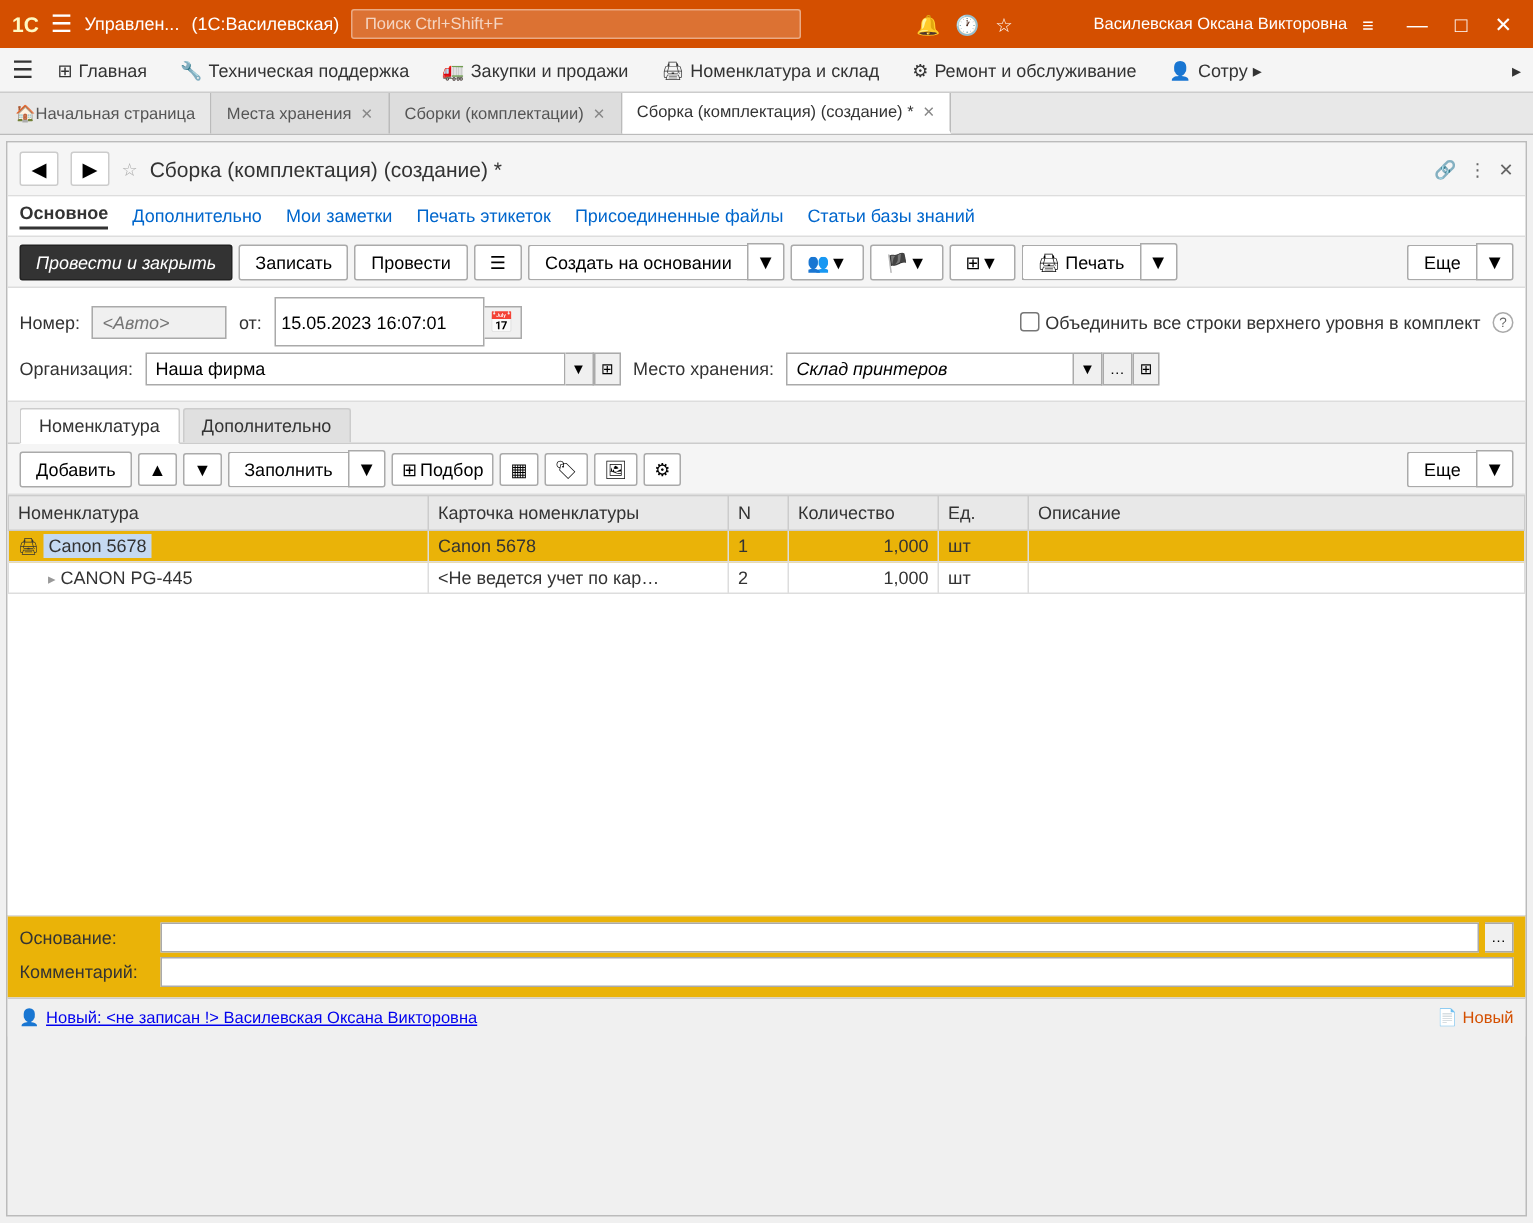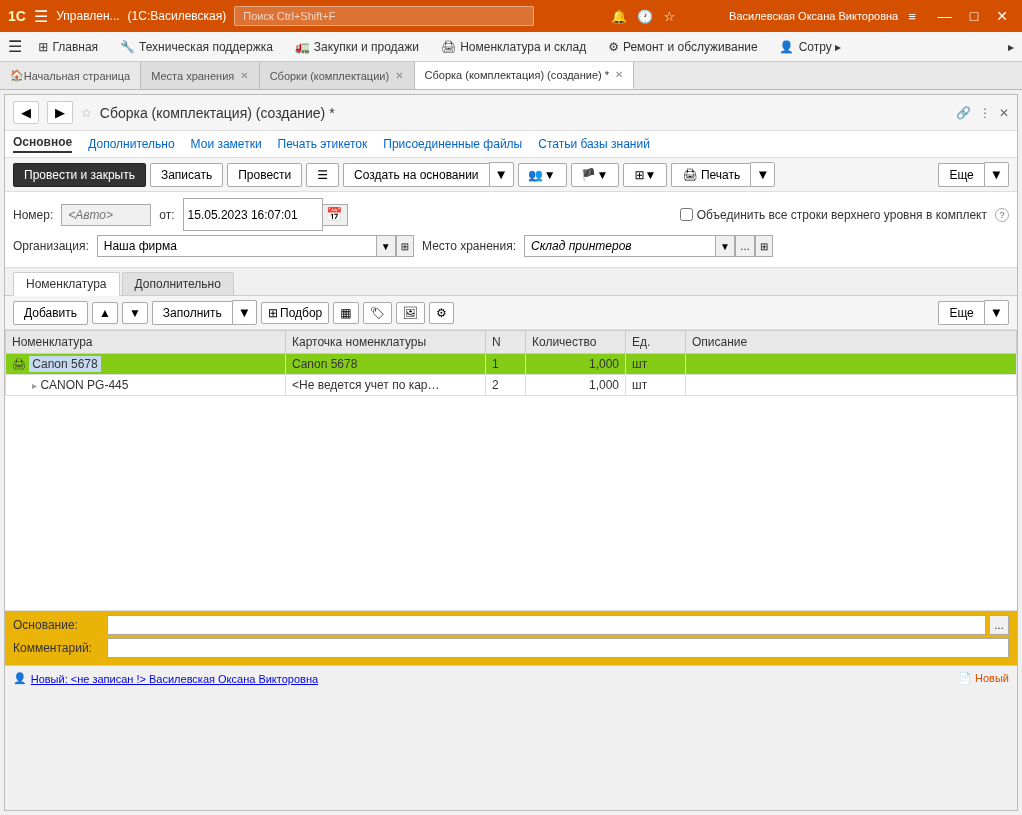--- a/index.html
+++ b/index.html
@@ -35,21 +35,21 @@
     .doc-header-icons { display: flex; gap: 8px; margin-left: auto; color: #666; cursor: pointer; }
 
     
     .sub-tabs { display: flex; align-items: center; padding: 4px 8px; gap: 16px; border-bottom: 1px solid #ddd; background: #fff; }
     .sub-tab { color: #0066cc; cursor: pointer; font-size: 12px; text-decoration: none; }
     .sub-tab.active { color: #333; font-weight: bold; text-decoration: none; border-bottom: 2px solid #333; padding-bottom: 2px; }
 
     
     .toolbar { display: flex; align-items: center; padding: 4px 8px; gap: 4px; border-bottom: 1px solid #ddd; background: #f5f5f5; flex-wrap: wrap; }
     .btn { padding: 4px 10px; border: 1px solid #aaa; background: #fff; cursor: pointer; font-size: 12px; border-radius: 2px; white-space: nowrap; }
-    .btn-primary { background: #333; color: #fff; border-color: #222; }
+    .btn-primary { background: #333; color: #fff; border-color: #222; font-style: italic; }
     .btn-with-arrow { display: flex; align-items: center; gap: 0; }
     .btn-with-arrow .btn-main { border-right: none; border-radius: 2px 0 0 2px; }
     .btn-with-arrow .btn-arrow { padding: 4px 5px; border: 1px solid #aaa; border-radius: 0 2px 2px 0; cursor: pointer; background: #fff; }
 
     
     .form-area { padding: 6px 8px; background: #fff; border-bottom: 1px solid #ddd; }
     .form-row { display: flex; align-items: center; gap: 8px; margin-bottom: 4px; }
     .form-label { font-size: 12px; color: #333; white-space: nowrap; }
     .form-input { border: 1px solid #aaa; padding: 4px 6px; font-size: 12px; background: #fff; height: 22px; }
     .form-input-auto { background: #f0f0f0; color: #666; font-style: italic; }
@@ -66,21 +66,21 @@
 
     
     .table-toolbar { display: flex; align-items: center; padding: 4px 8px; gap: 4px; border-bottom: 1px solid #ddd; background: #f5f5f5; }
     .icon-btn { border: 1px solid #aaa; background: #fff; cursor: pointer; padding: 3px 6px; font-size: 12px; border-radius: 2px; display: flex; align-items: center; gap: 2px; }
 
     
     .table-area { overflow: auto; background: #fff; }
     table { width: 100%; border-collapse: collapse; font-size: 12px; }
     th { background: #e8e8e8; border: 1px solid #ccc; padding: 4px 6px; text-align: left; font-weight: normal; white-space: nowrap; }
     td { border: 1px solid #ddd; padding: 3px 6px; vertical-align: middle; }
-    tr.selected { background: #84cc16; }
+    tr.selected { background: #eab308; }
     .row-indent { padding-left: 20px; }
 
     
     .bottom-fields { padding: 4px 8px; background: #eab308; border-top: 1px solid #ddd; }
     .bottom-row { display: flex; align-items: center; gap: 4px; margin-bottom: 3px; }
     .bottom-label { font-size: 12px; color: #333; white-space: nowrap; width: 90px; }
     .bottom-input { flex: 1; border: 1px solid #aaa; padding: 2px 4px; font-size: 12px; height: 20px; background: #fff; }
     .bottom-input-btn { border: 1px solid #aaa; border-left: none; padding: 2px 4px; cursor: pointer; background: #f0f0f0; font-size: 10px; height: 20px; }
 
     

